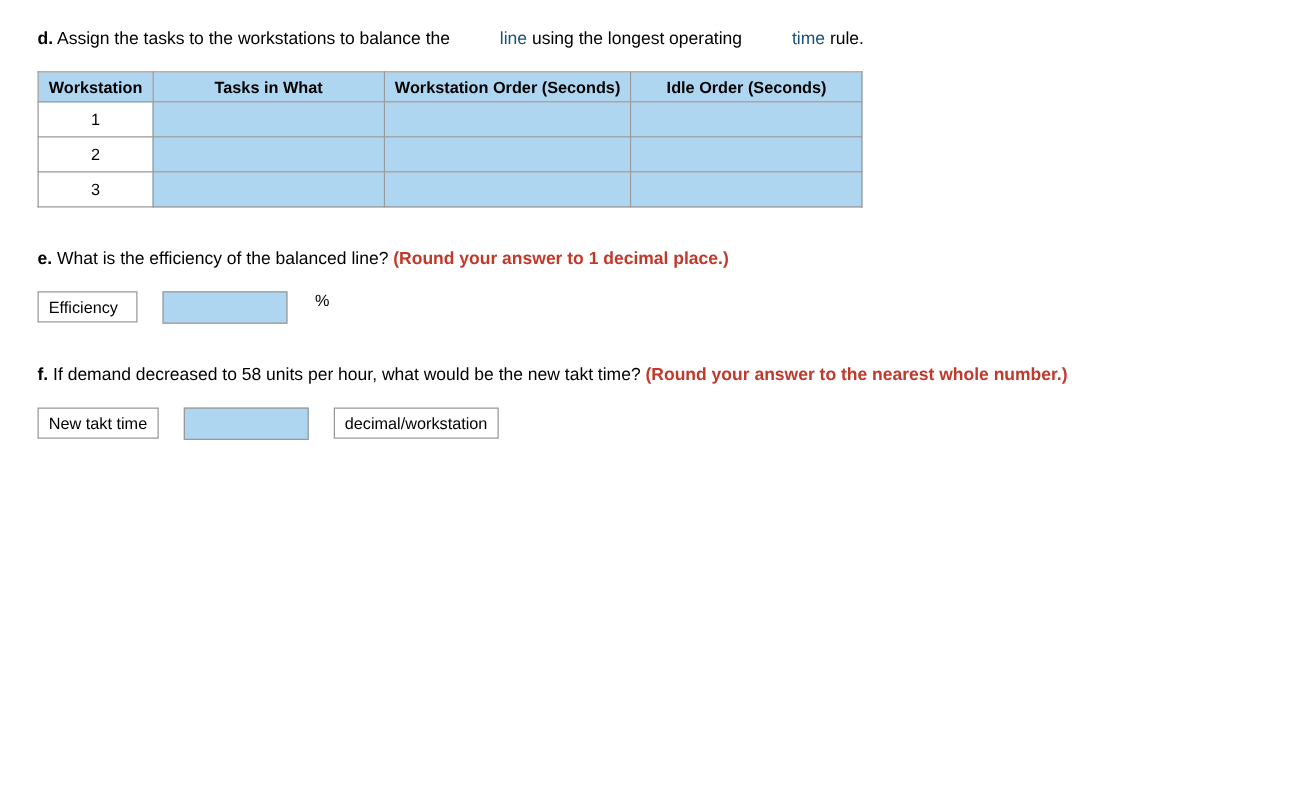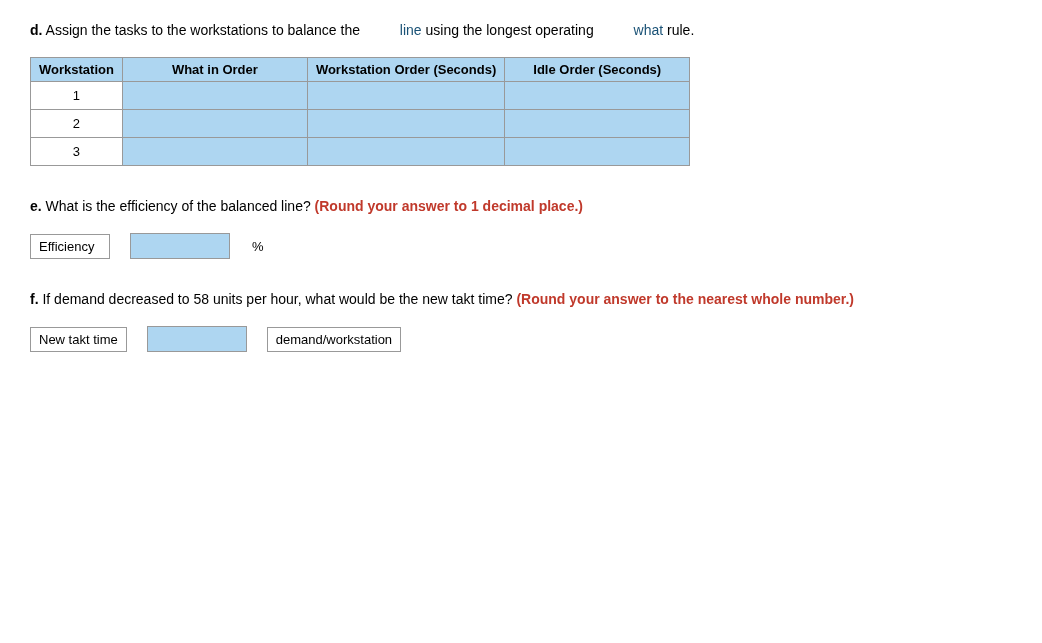--- a/index.html
+++ b/index.html
@@ -84,21 +84,21 @@
       padding: 4px;
     }
 
     
     .section {
       margin-bottom: 30px;
     }
 
     .inline-form {
       display: flex;
-      align-items: center;
+      align-items: flex-start;
       gap: 20px;
       margin-top: 10px;
     }
 
     .field-label {
       border: 1px solid #999;
       padding: 4px 8px;
       font-size: 13px;
       background: #fff;
       min-width: 80px;
@@ -125,28 +125,28 @@
       padding: 4px 8px;
       font-size: 13px;
       background: #fff;
     }
   </style>
 </head>
 <body>
 
 <div class="section">
   <p class="question-text">
-    <strong>d.</strong> Assign the tasks to the workstations to balance the <span class="highlight-blue">line</span> using the longest operating <span class="highlight-blue">what</span> rule.
+    <strong>d.</strong> Assign the tasks to the workstations to balance the <span class="highlight-blue">line</span> using the longest operating <span class="highlight-blue">time</span> rule.
   </p>
 
   <table class="assignment-table">
     <thead>
       <tr>
         <th>Workstation</th>
-        <th>What in Order</th>
+        <th>Tasks in What</th>
         <th>Workstation Order (Seconds)</th>
         <th>Idle Order (Seconds)</th>
       </tr>
     </thead>
     <tbody>
       <tr>
         <td class="workstation-num">1</td>
         <td class="input-cell"><input type="text" value="" style=""></td>
         <td class="input-cell"><input type="text" value="" style=""></td>
         <td class="input-cell"><input type="text" value="" style=""></td>
@@ -178,15 +178,15 @@
   </div>
 </div>
 
 <div class="section">
   <p class="question-text">
     <strong>f.</strong> If demand decreased to 58 units per hour, what would be the new takt time? <span class="highlight-red-bold">(Round your answer to the nearest whole number.)</span>
   </p>
   <div class="inline-form">
     <span class="field-label">New takt time</span>
     <input type="text" class="field-input" value="" style="">
-    <span class="field-unit-box">demand/workstation</span>
+    <span class="field-unit-box">decimal/workstation</span>
   </div>
 </div>
 
 </body></html>

